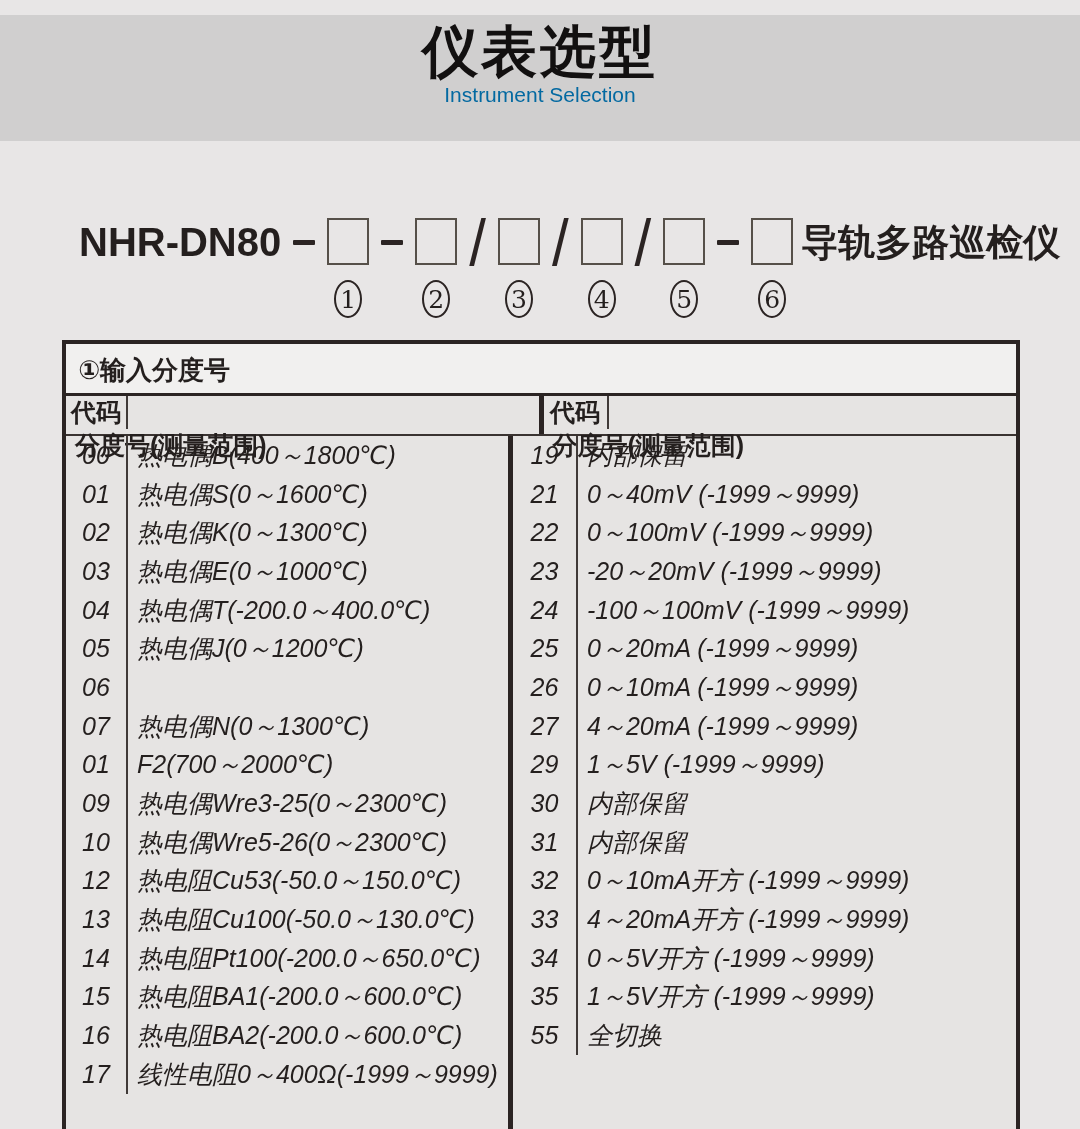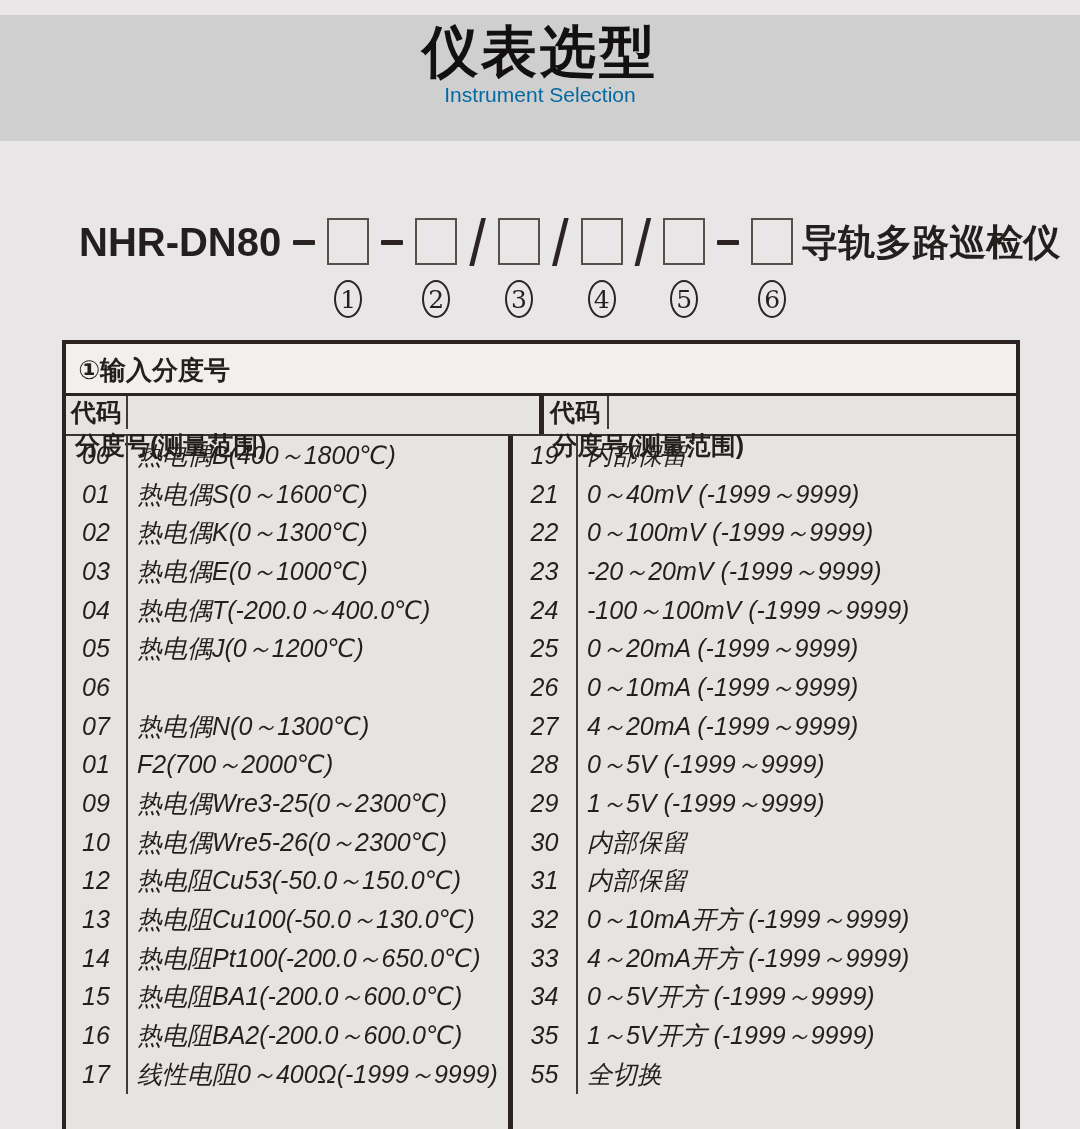--- a/index.html
+++ b/index.html
@@ -253,24 +253,20 @@
         </div>
         <div class="row">
           <div class="cell code">26</div>
           <div class="cell desc">0～10mA (-1999～9999)</div>
         </div>
         <div class="row">
           <div class="cell code">27</div>
           <div class="cell desc">4～20mA (-1999～9999)</div>
         </div>
         <div class="row">
-          <div class="cell code">28</div>
-          <div class="cell desc">0～5V (-1999～9999)</div>
-        </div>
-        <div class="row">
           <div class="cell code">29</div>
           <div class="cell desc">1～5V (-1999～9999)</div>
         </div>
         <div class="row">
           <div class="cell code">30</div>
           <div class="cell desc">内部保留</div>
         </div>
         <div class="row">
           <div class="cell code">31</div>
           <div class="cell desc">内部保留</div>

